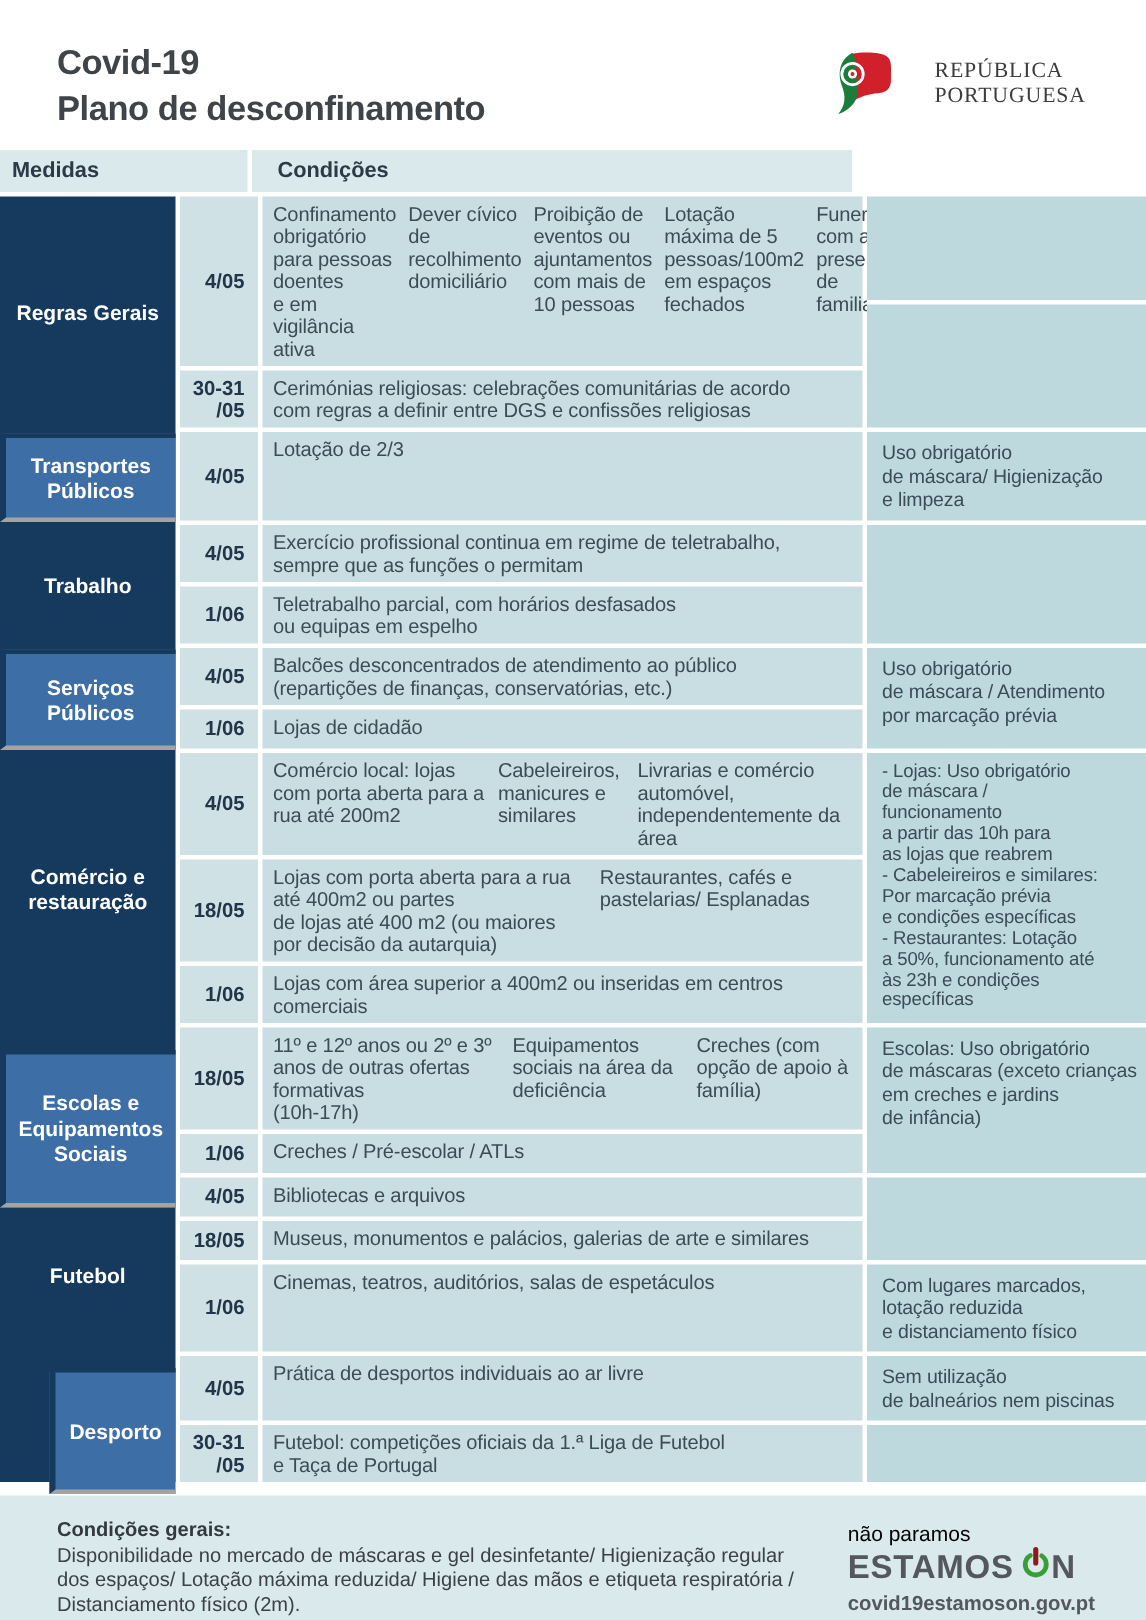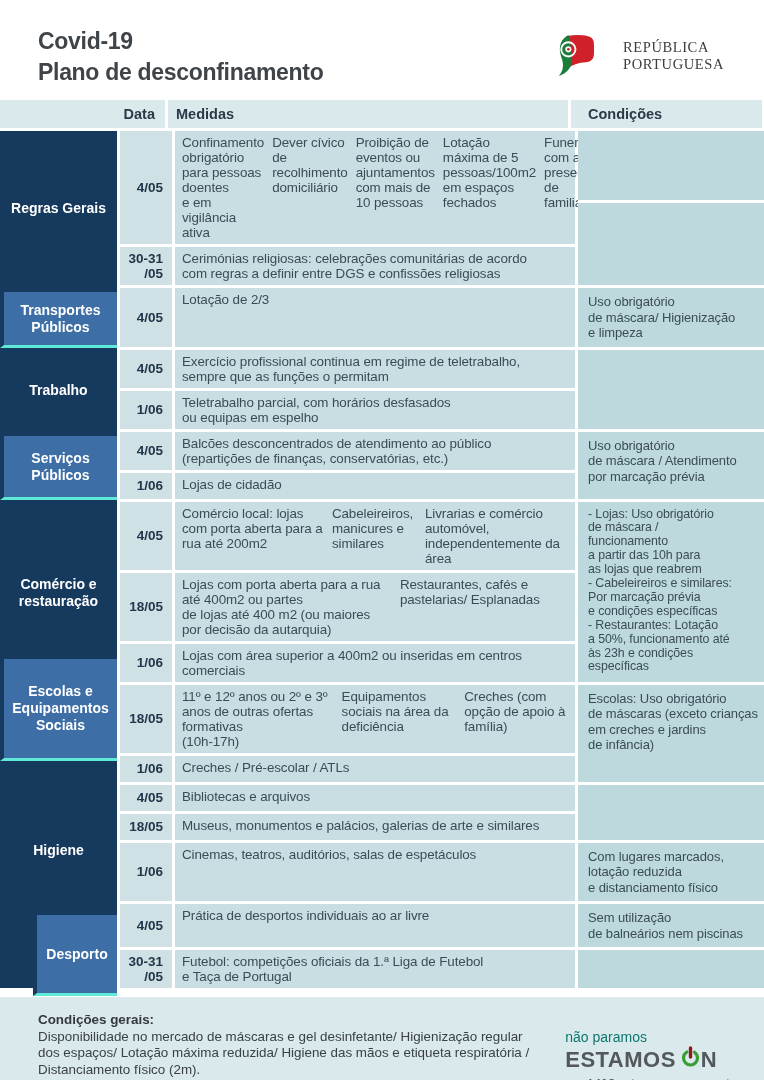--- a/index.html
+++ b/index.html
@@ -45,31 +45,31 @@
     padding:6px 4px 6px 10px;box-sizing:border-box;white-space:pre-line;position:relative;
     letter-spacing:-0.1px;
   }
   .cond-small{font-size:12.4px;line-height:13.9px;}
   .cond-split::after{content:"";position:absolute;left:0;right:0;top:45%;height:3px;background:#ffffff;}
   .cat{
     position:absolute;left:0;right:0;box-sizing:border-box;
     display:flex;align-items:center;justify-content:center;text-align:center;
     color:#ffffff;font-weight:700;font-size:14px;line-height:17px;padding:0 4px;
   }
-  .cat.medium{background:#3d6ea6;border-left:4px solid #16395e;border-top:3px solid #16395e;border-bottom:3px solid #5eead4;}
+  .cat.medium{background:#3d6ea6;border-left:4px solid #16395e;border-top:3px solid #16395e;border-bottom:3px solid #a3a3a3;}
   
   .page-footer{
     flex:1;background:#d9e9ec;margin-top:9px;min-height:60px;
     display:flex;justify-content:space-between;align-items:flex-start;
     padding:15px 34px 10px 38px;box-sizing:border-box;
   }
   .foot-title{font-size:13.4px;line-height:16.5px;font-weight:700;color:#34393d;}
   .foot-text{font-size:13.4px;line-height:16.5px;color:#3c4146;white-space:pre-line;}
   .campaign{text-align:left;margin-top:2px;}
-  .tagline{font-size:14px;color:#0f766e;margin-bottom:1px;margin-top:15px;}
+  .tagline{font-size:14px;color:#000000;margin-bottom:1px;}
   .brand{display:flex;align-items:center;font-size:22px;font-weight:700;color:#54585c;letter-spacing:0.5px;}
   .brand svg{margin:0 1px 0 5px;}
   .url{font-size:13.5px;font-weight:700;color:#54585c;margin-top:2px;}
 </style>
 </head>
 <body>
 
 <div class="page-header">
   <div class="title">
     <div>Covid-19</div>
@@ -87,33 +87,32 @@
     </span>
     <span class="gov-text">
       <div>REPÚBLICA</div>
       <div>PORTUGUESA</div>
     </span>
   </div>
 </div>
 
 <div class="table">
   <div class="thead">
-    <div class="th th-data">Data</div>
     <div class="th th-medidas">Medidas</div>
     <div class="th th-cond">Condições</div>
   </div>
   <div class="tbody">
     <div class="catcol">
         <div class="cat dark" style="top: 0px; height: 155px;">Regras Gerais</div>
         <div class="cat medium" style="top: 158px; height: 59px;">Transportes Públicos</div>
         <div class="cat dark" style="top: 220px; height: 79px;">Trabalho</div>
         <div class="cat medium" style="top: 302px; height: 67px;">Serviços Públicos</div>
         <div class="cat dark" style="top: 372px; height: 179px;">Comércio e restauração</div>
-        <div class="cat medium" style="top: 525px; height: 105px;">Escolas e Equipamentos Sociais</div>
-        <div class="cat dark" style="top: 661px; height: 117px;">Higiene</div>
+        <div class="cat medium" style="top: 569px; height: 105px;">Escolas e Equipamentos Sociais</div>
+        <div class="cat dark" style="top: 661px; height: 117px;">Futebol</div>
         <div class="cat medium" style="top: 781px; height: 84px; margin-left: 33px;">Desporto</div>
       </div>
     <div class="sections">
         <div class="section">
           <div class="date-cell" style="grid-area: 1 / 1;">4/05</div>
           <div class="meas-cell" style="grid-area: 1 / 2;">
             <div class="measure">Confinamento obrigatório para pessoas doentes
 e em vigilância ativa</div>
             <div class="measure">Dever cívico de recolhimento domiciliário</div>
             <div class="measure">Proibição de eventos ou ajuntamentos com mais de 10 pessoas</div>

